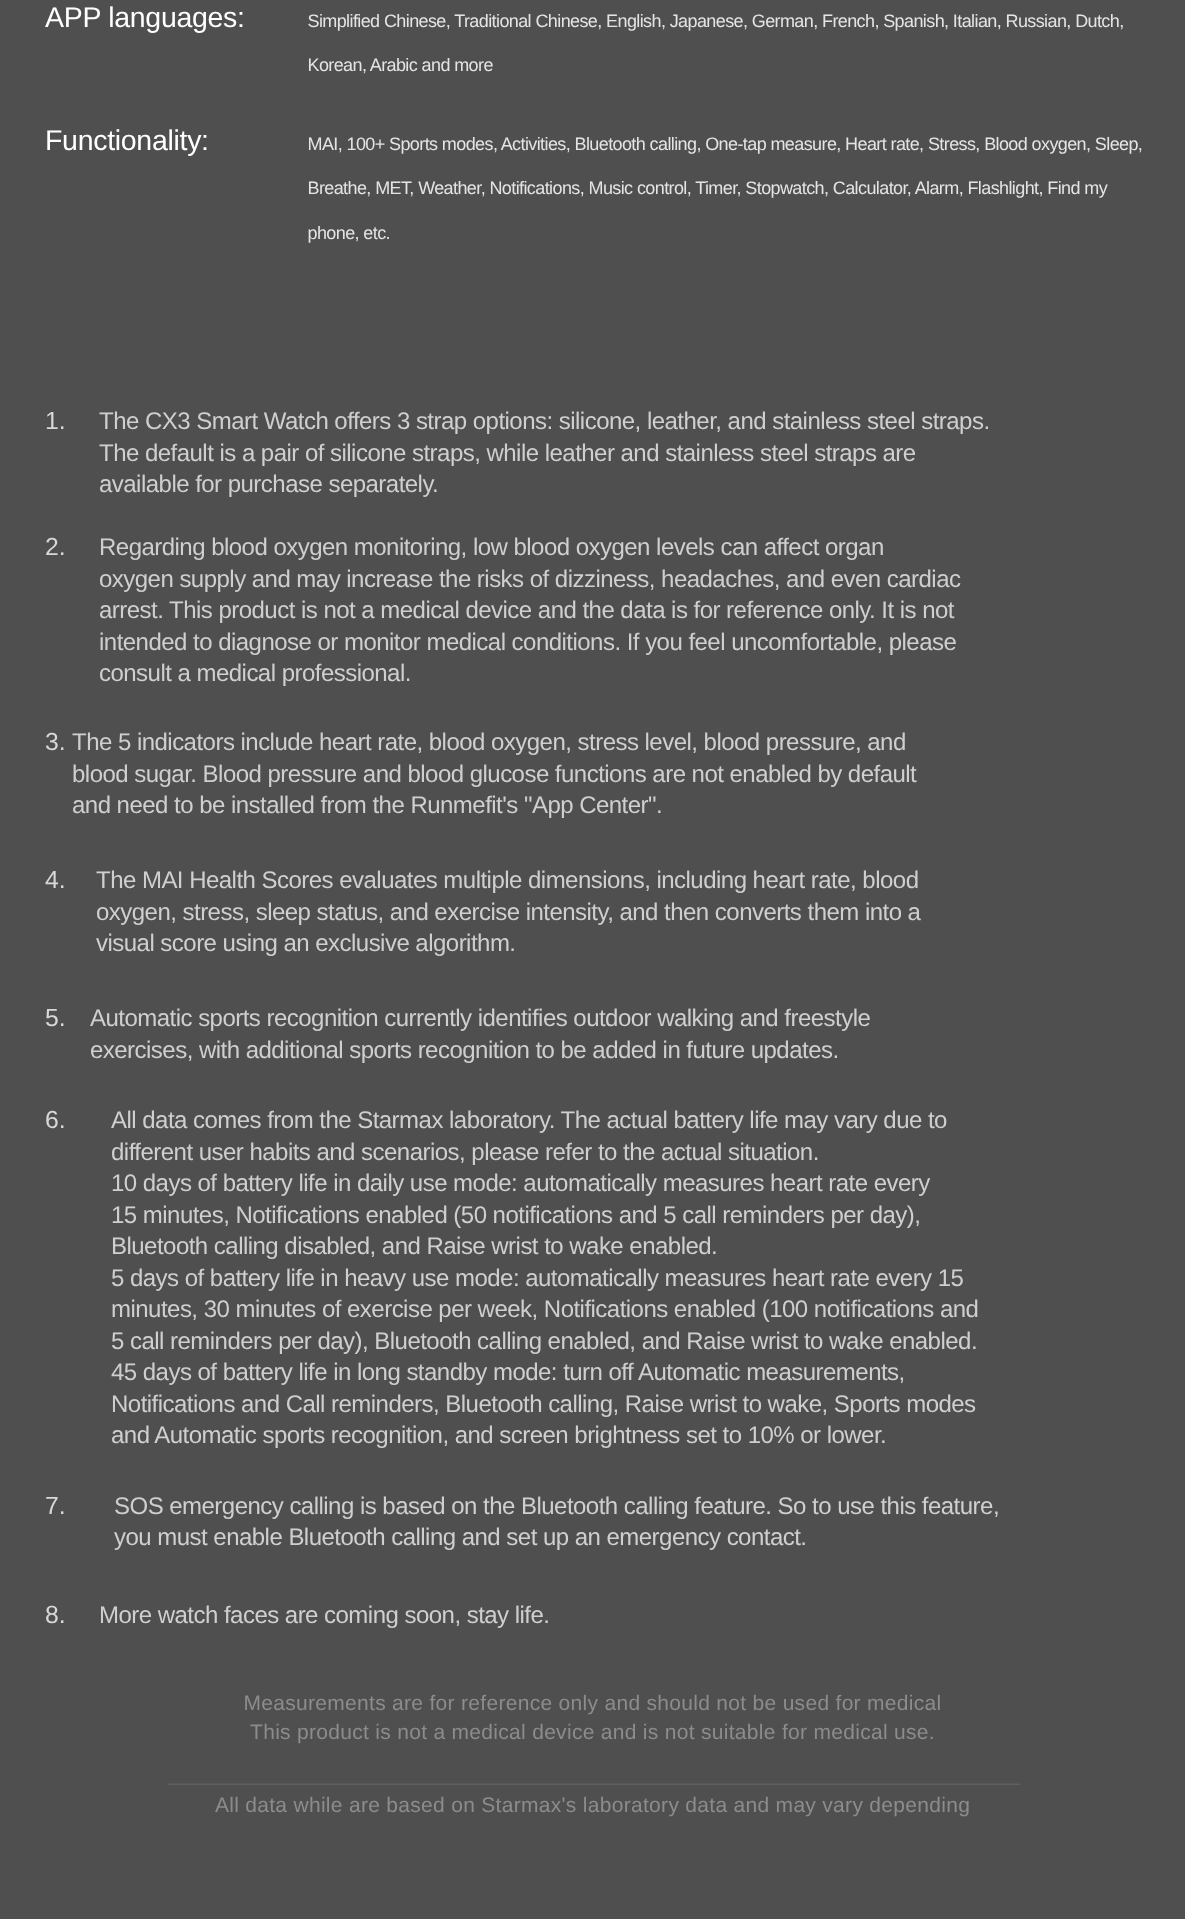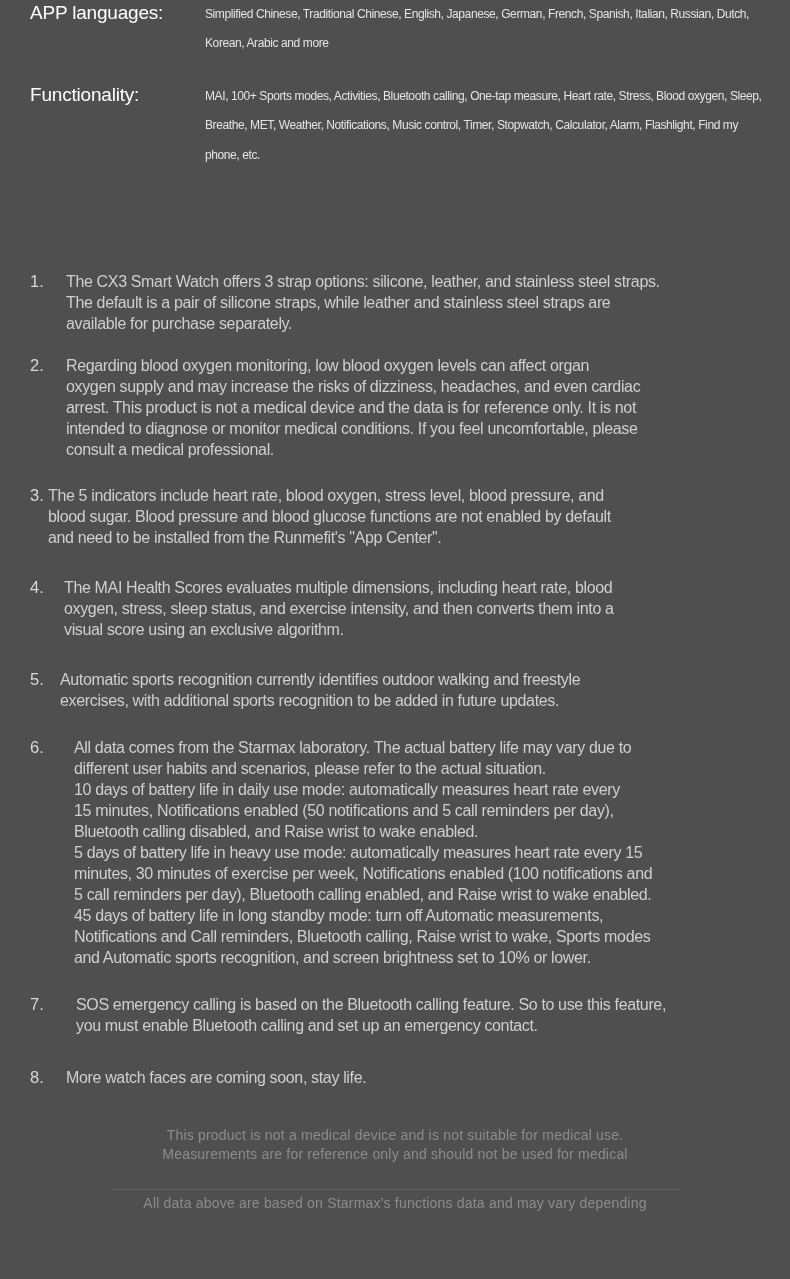--- a/index.html
+++ b/index.html
@@ -140,21 +140,21 @@
     <span class="note-text" style="left:65px;margin-left:11px;">SOS emergency calling is based on the Bluetooth calling feature. So to use this feature,
 you must enable Bluetooth calling and set up an emergency contact.</span>
   </div>
   <div class="note" style="top:1067px;">
     <span class="note-num">8.</span>
     <span class="note-text">More watch faces are coming soon, stay life.</span>
   </div>
 </div>
 
 <div class="footer" style="top:1126px;">
+  <div>Measurements are for reference only and should not be used for medical</div>
   <div>This product is not a medical device and is not suitable for medical use.</div>
-  <div>Measurements are for reference only and should not be used for medical</div>
 </div>
 
 <div class="footer-divider"></div>
 
 <div class="footer" style="top:1194px;">
-  <div>All data above are based on Starmax's functions data and may vary depending</div>
+  <div>All data while are based on Starmax's laboratory data and may vary depending</div>
 </div>
 
 </body></html>

